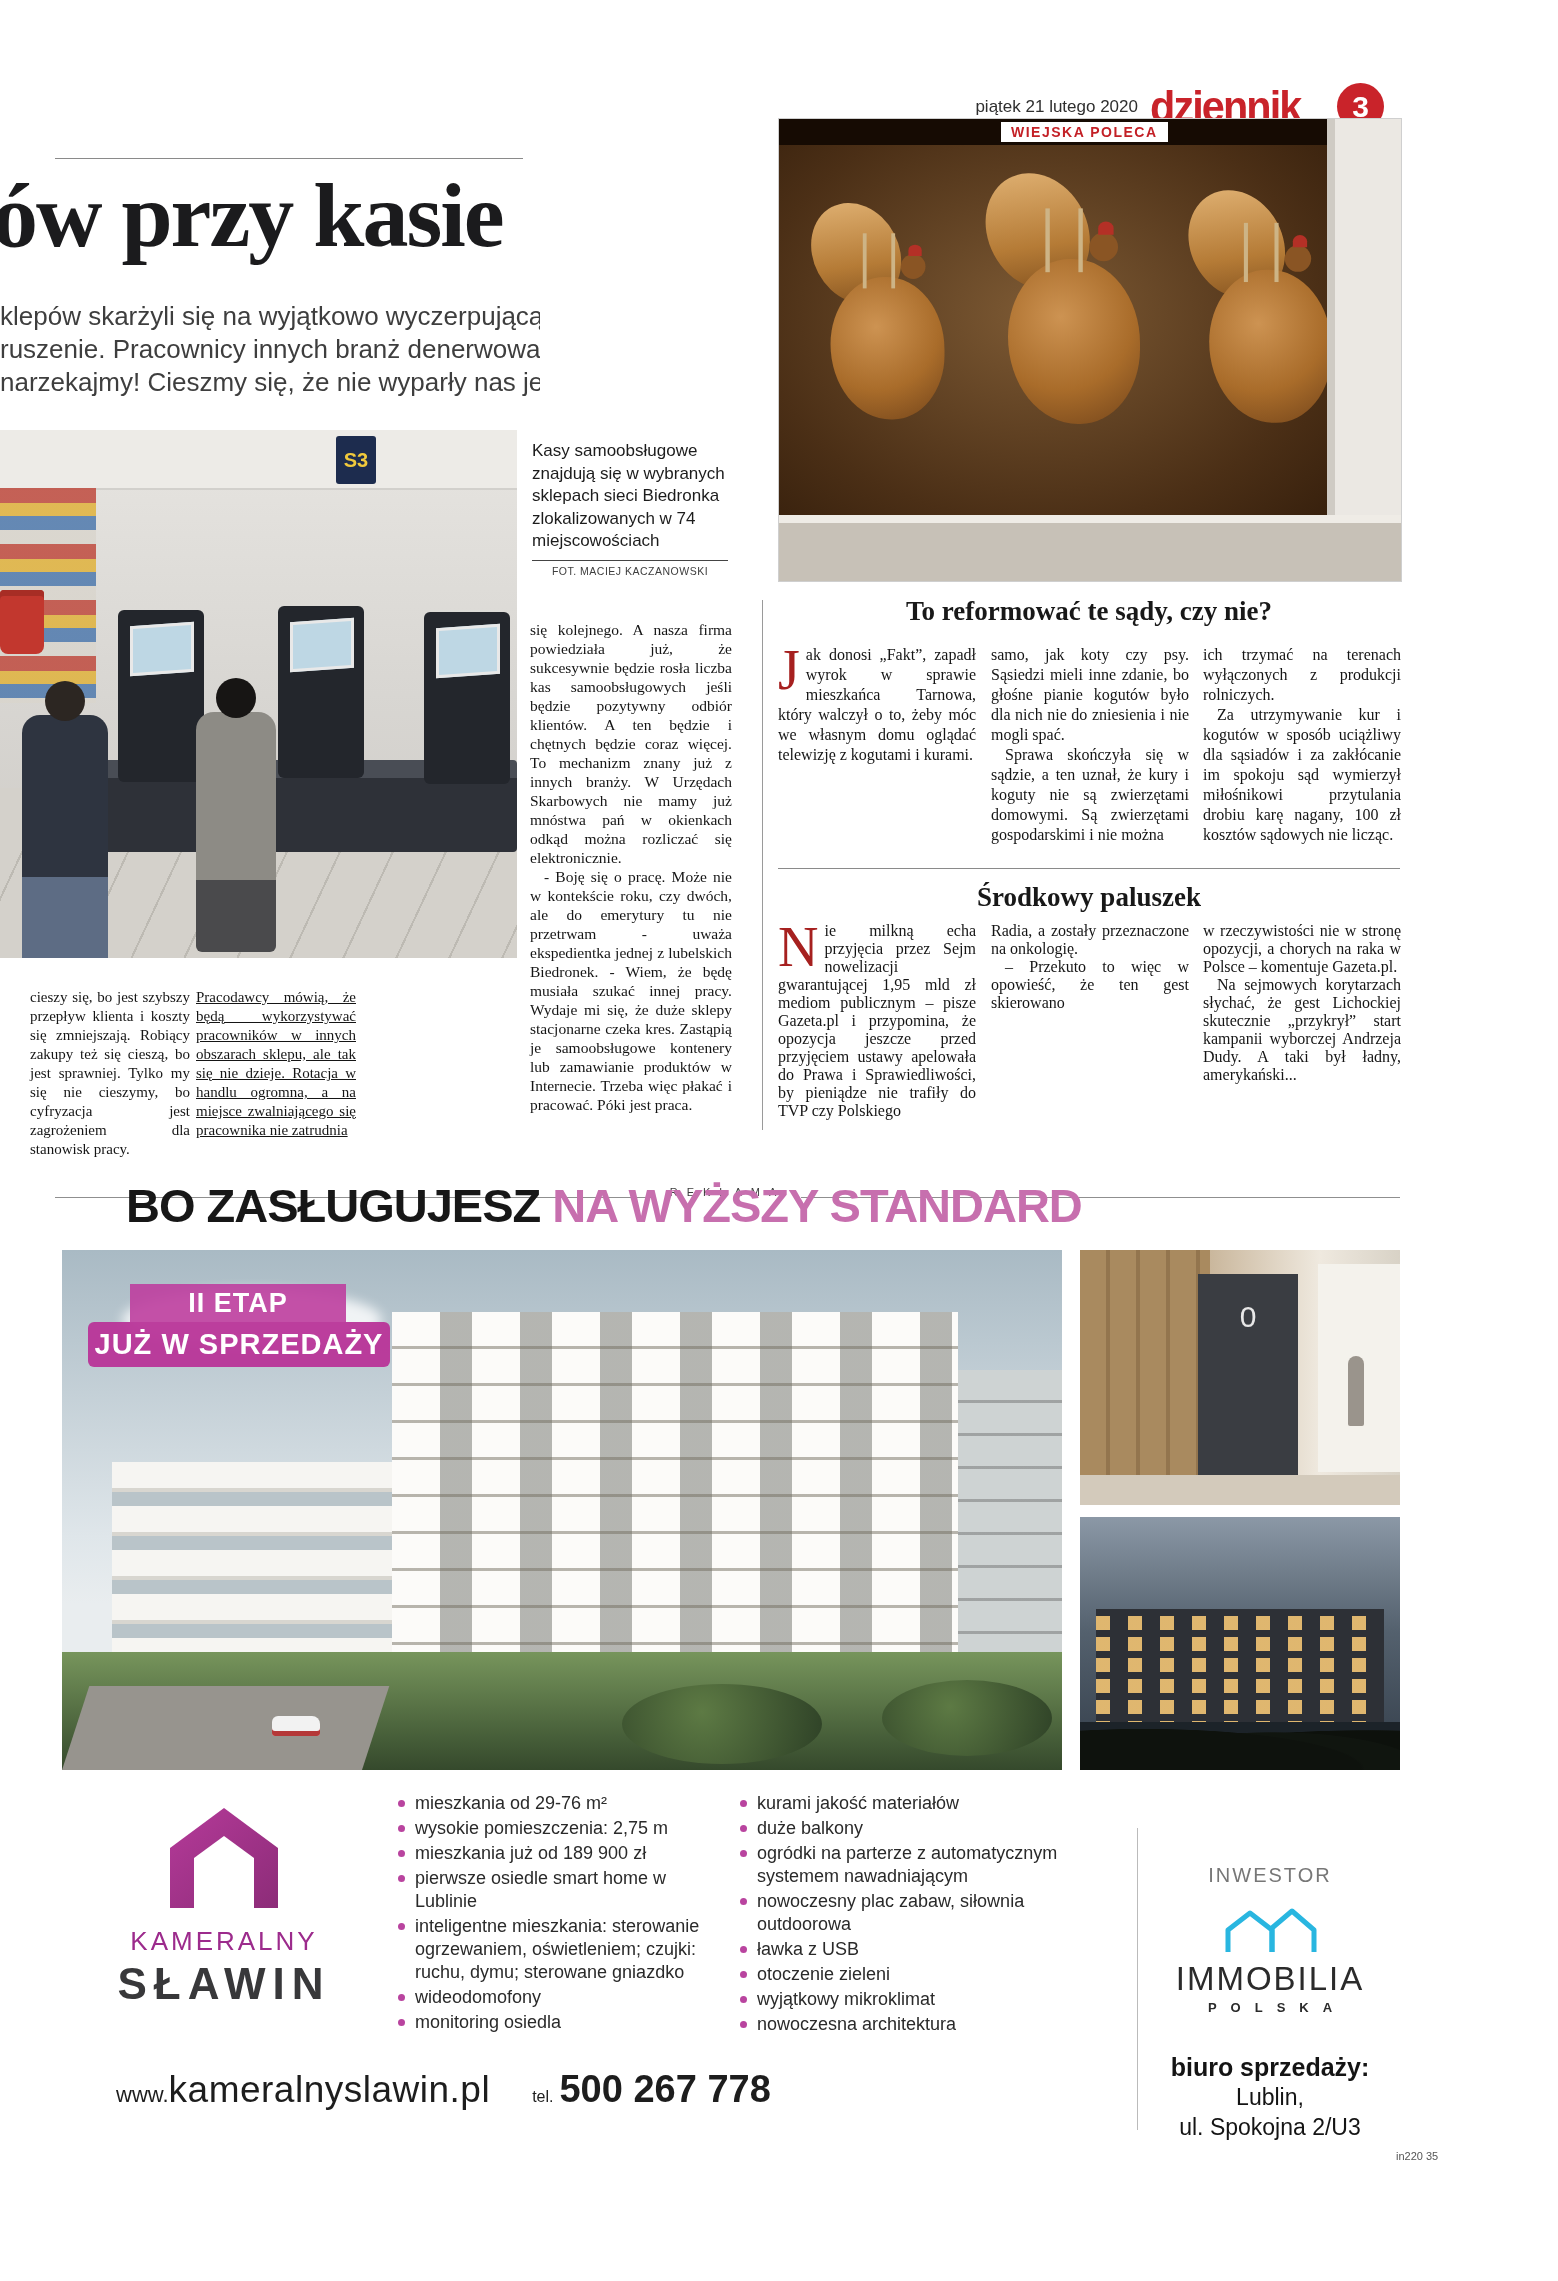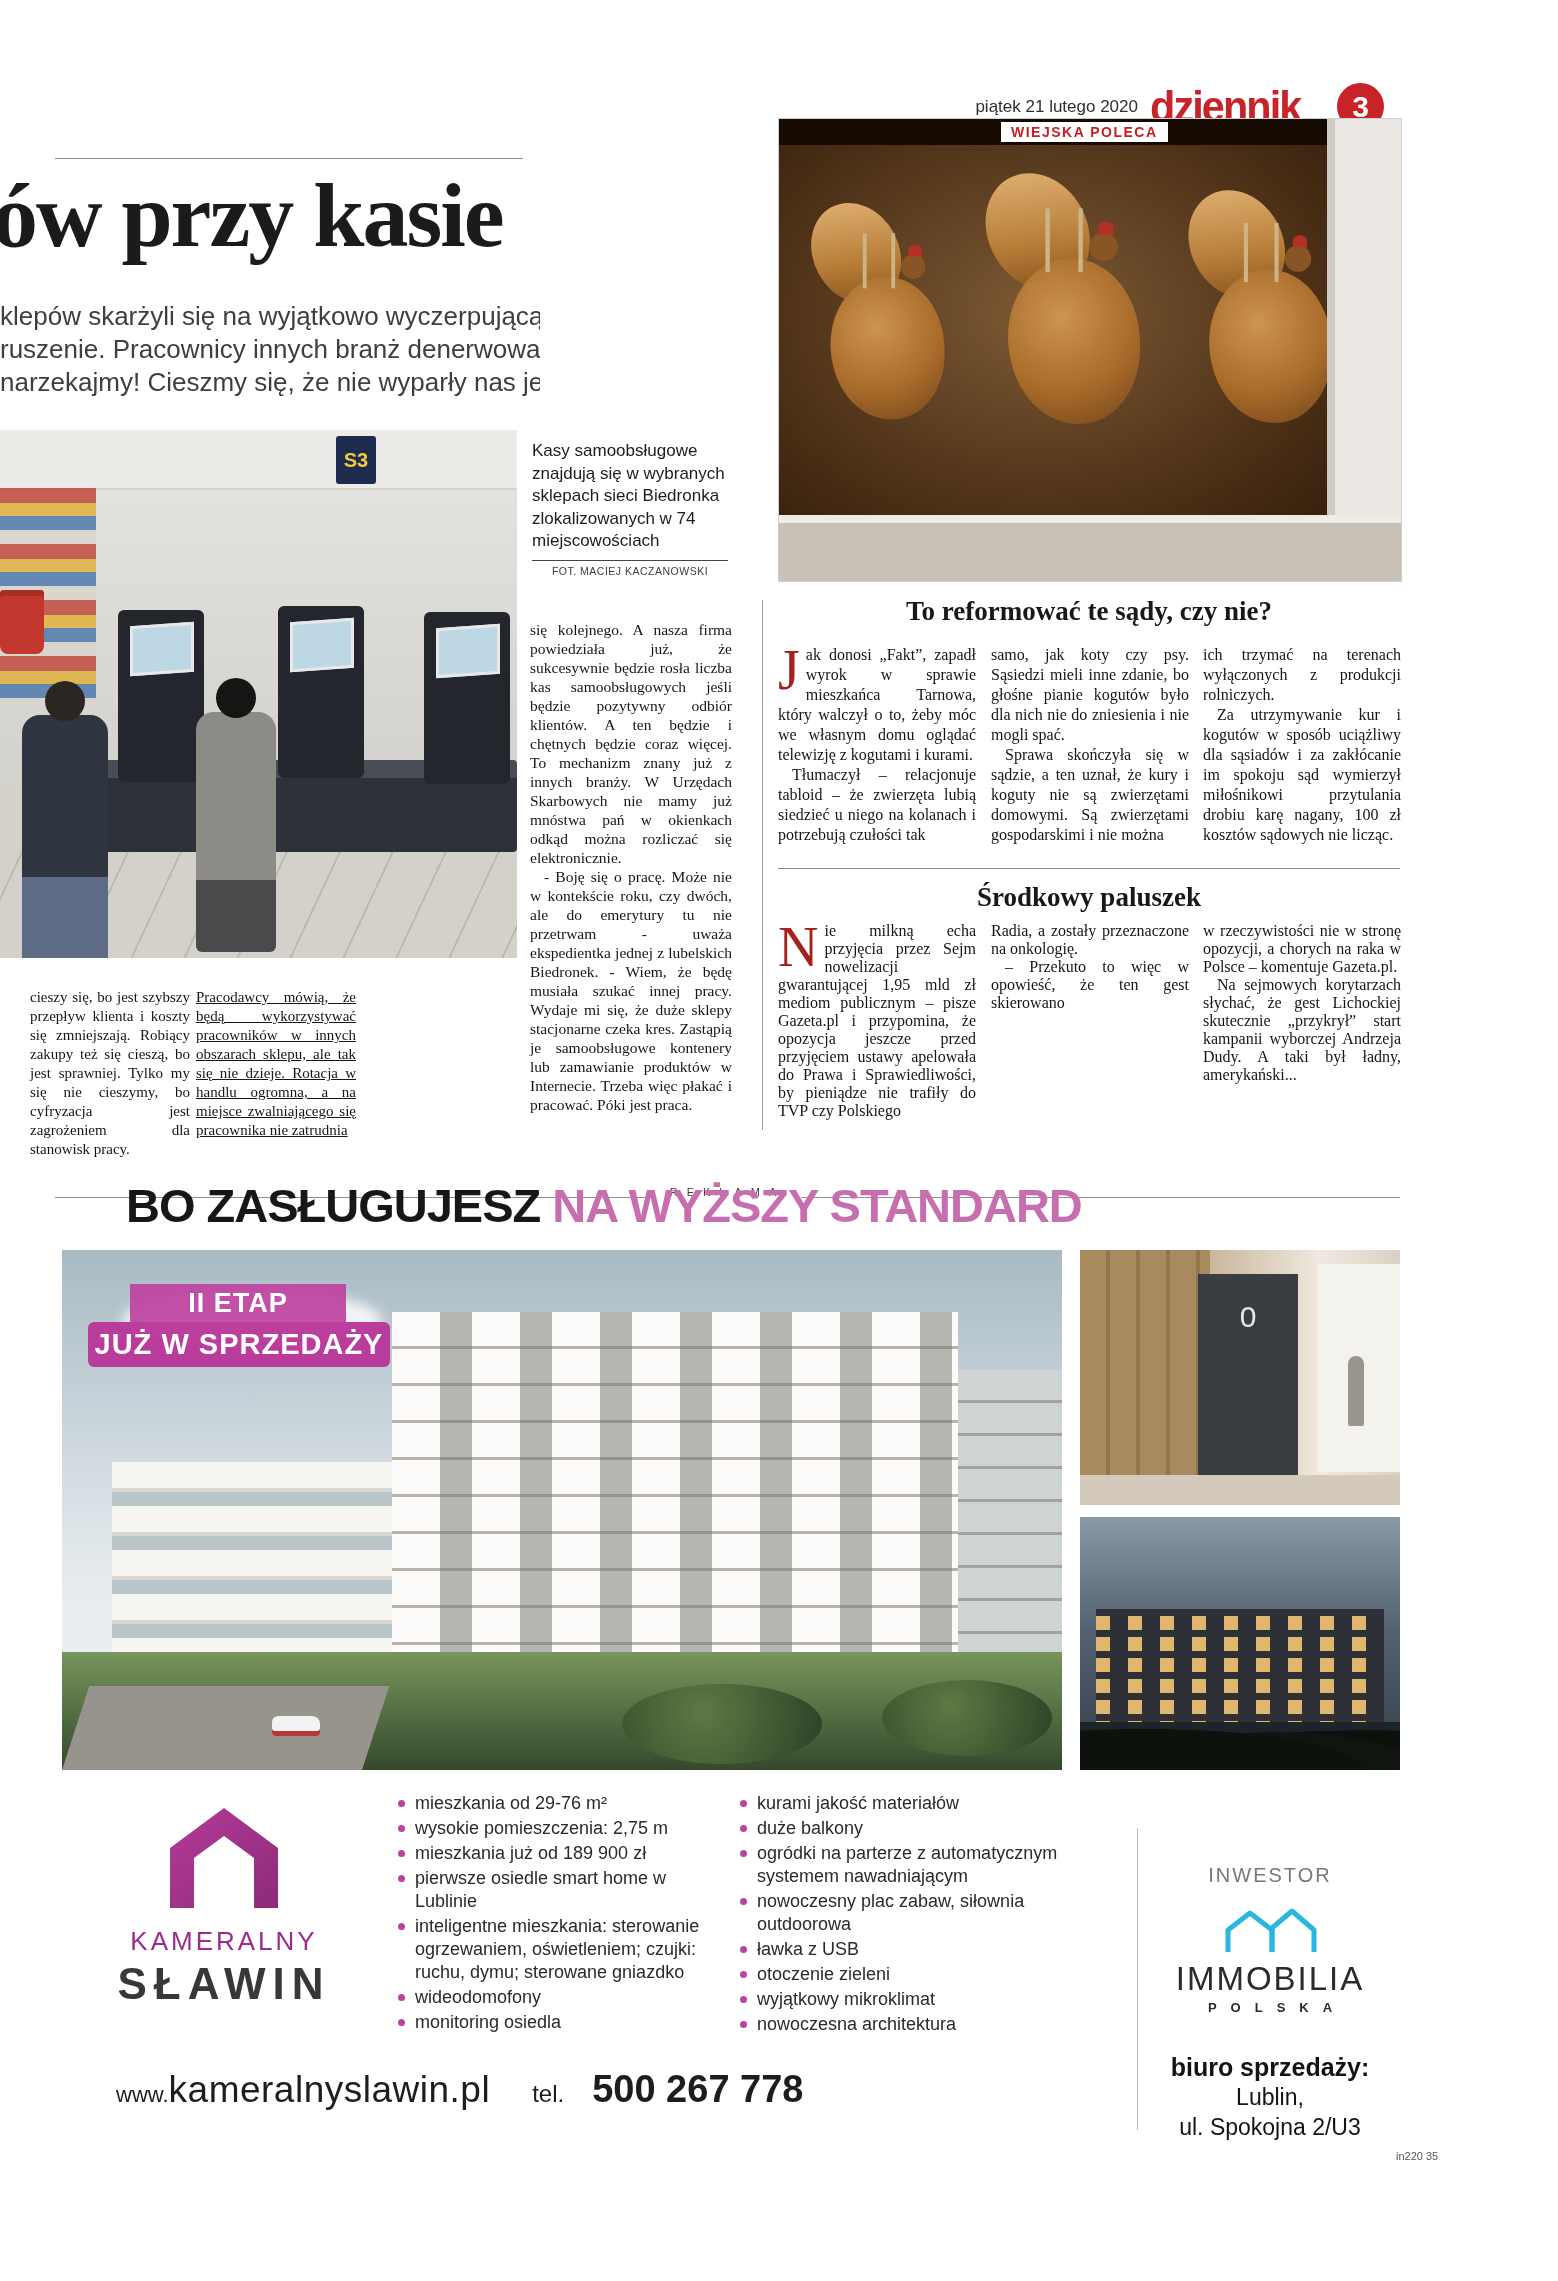--- a/index.html
+++ b/index.html
@@ -164,21 +164,21 @@
 
   
   .ksl{left:78px;top:1806px;width:292px;text-align:center;}
   .k-top{font-size:26px;color:#9c2b8c;letter-spacing:3px;margin-top:12px;}
   .k-bot{font-size:44px;font-weight:800;color:#38383a;letter-spacing:7px;margin-top:2px;}
 
   
   .wwwline{left:116px;top:2068px;width:900px;display:flex;align-items:baseline;color:#1d1d1d;}
   .www-pre{font-size:22px;}
   .www-dom{font-size:37px;letter-spacing:.5px;}
-  .tel-pre{font-size:24px;margin-left:42px;margin-right:28px;}
+  .tel-pre{font-size:16px;margin-left:42px;margin-right:6px;}
   .tel-num{font-size:38px;font-weight:600;}
 
   
   .inv-div{left:1137px;top:1828px;width:1px;height:302px;background:#bbb;}
   .inwestor{left:1150px;top:1864px;width:240px;text-align:center;font-size:20px;color:#777;letter-spacing:2px;}
   .immo{left:1150px;top:1908px;width:240px;text-align:center;color:#2b2b2b;}
   .immo-word{font-size:33px;letter-spacing:2px;margin-top:2px;}
   .immo-sub{font-size:13px;letter-spacing:14px;font-weight:600;margin-top:2px;text-indent:14px;}
   .office{left:1130px;top:2052px;width:280px;text-align:center;line-height:30px;color:#141414;}
   .office .t{font-size:25px;font-weight:700;}
@@ -274,21 +274,20 @@
     <div class="ck-sill"></div>
     <div class="wiejska">WIEJSKA POLECA</div>
   </div>
 
   <div class="abs vdiv"></div>
 
   <div class="abs art-head h1pos">To reformować te sądy, czy nie?</div>
   <div class="art1">
     <div class="abs serif a-col ac1 r1">
       <p><span class="dcap">J</span><span>ak donosi „Fakt”, zapadł wyrok w sprawie mieszkańca Tarnowa, który walczył o to, żeby móc we własnym domu oglądać telewizję z kogutami i kurami.</span></p>
-      <p class="ind">Tłumaczył – relacjonuje tabloid – że zwierzęta lubią siedzieć u niego na kolanach i potrzebują czułości tak</p>
     </div>
     <div class="abs serif a-col ac2 r1">
       <p>samo, jak koty czy psy. Sąsiedzi mieli inne zdanie, bo głośne pianie kogutów było dla nich nie do zniesienia i nie mogli spać.</p>
       <p class="ind">Sprawa skończyła się w sądzie, a ten uznał, że kury i koguty nie są zwierzętami domowymi. Są zwierzętami gospodarskimi i nie można</p>
     </div>
     <div class="abs serif a-col ac3 r1">
       <p>ich trzymać na terenach wyłączonych z produkcji rolniczych.</p>
       <p class="ind">Za utrzymywanie kur i kogutów w sposób uciążliwy dla sąsiadów i za zakłócanie im spokoju sąd wymierzył miłośnikowi przytulania drobiu karę nagany, 100 zł kosztów sądowych nie licząc.</p>
     </div>
   </div>

